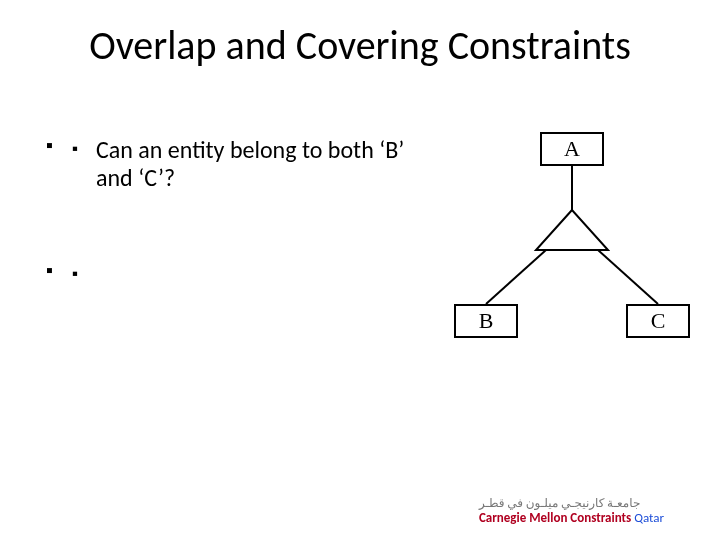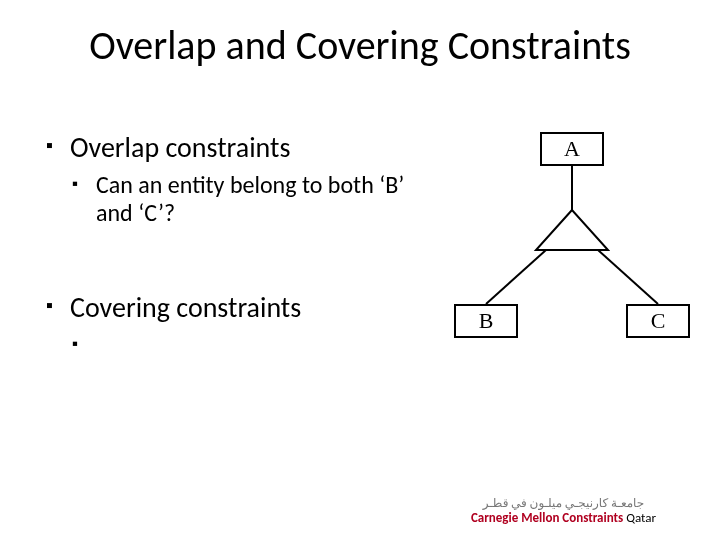--- a/index.html
+++ b/index.html
@@ -78,63 +78,61 @@
   .boxA { left: 100px; top: 0;   width: 64px; height: 34px; }
   .boxB { left: 14px;  top: 172px; width: 64px; height: 34px; }
   .boxC { left: 186px; top: 172px; width: 64px; height: 34px; }
   .diagram svg {
     position: absolute;
     left: 0; top: 0;
     width: 260px; height: 230px;
   }
   .footer {
     position: absolute;
-    right: 28px;
+    right: 20px;
     bottom: 16px;
-    text-align: center;
+    text-align: left;
     line-height: 1;
   }
   .footer .ar {
     font-size: 12px;
     color: #777;
     letter-spacing: 1px;
   }
   .footer .cm {
     font-size: 13px;
     font-weight: bold;
     color: #b00020;
     margin-top: 2px;
   }
   .footer .cm .q {
-    color: #000000;
+    color: #1d4ed8;
     font-weight: 400;
   }
 </style>
 </head>
 <body>
 
 <div class="slide">
 
   <div class="title">Overlap and Covering Constraints</div>
 
   <div class="content">
     <div class="lvl1">
       <span class="bullet">▪</span>
-      <span>Overlap constraints</span>
     </div>
     <div class="lvl2">
       <span class="bullet">▪</span>
       <span>Can an entity belong to both ‘B’ and ‘C’?</span>
     </div>
 
     <div class="spacer"></div>
 
     <div class="lvl1">
       <span class="bullet">▪</span>
-      <span>Covering constraints</span>
     </div>
     <div class="lvl2">
       <span class="bullet">▪</span>
     </div>
   </div>
 
   <div class="diagram">
     <svg viewBox="0 0 260 230">
 
       <line x1="132" y1="34" x2="132" y2="78" stroke="#000" stroke-width="2"></line>

